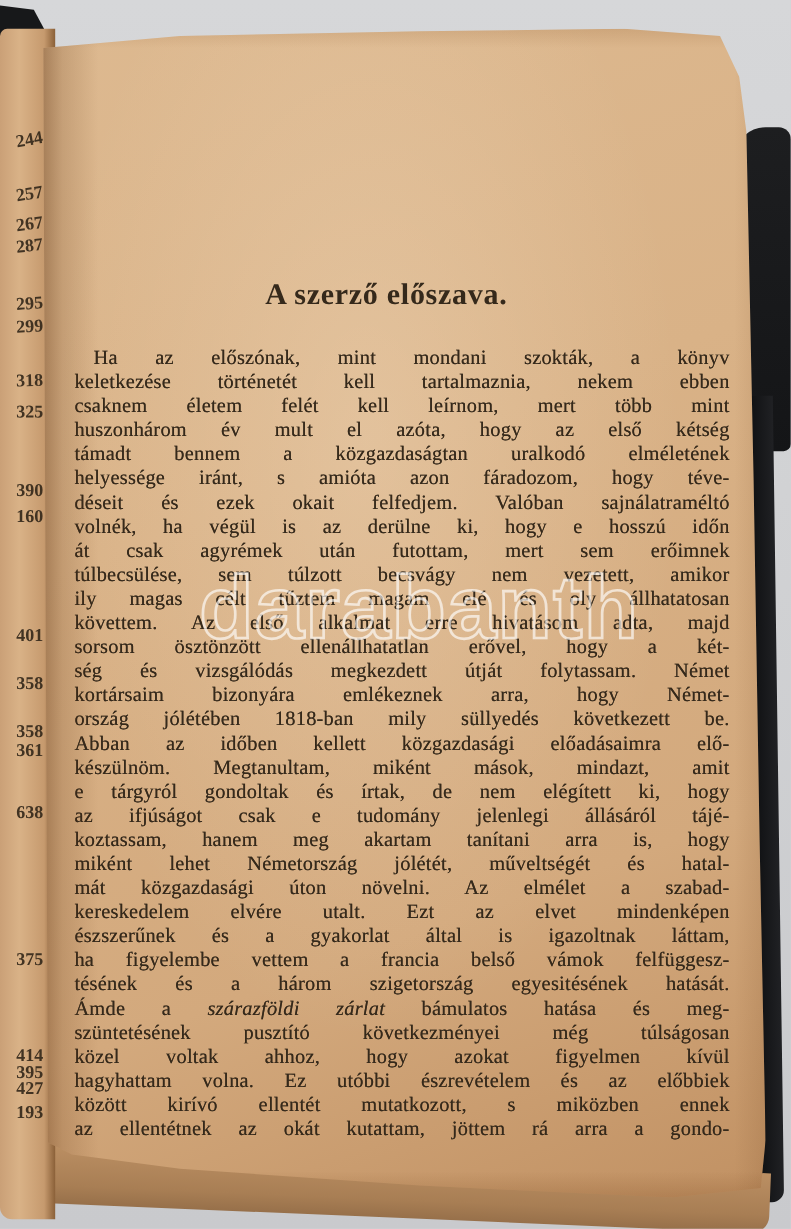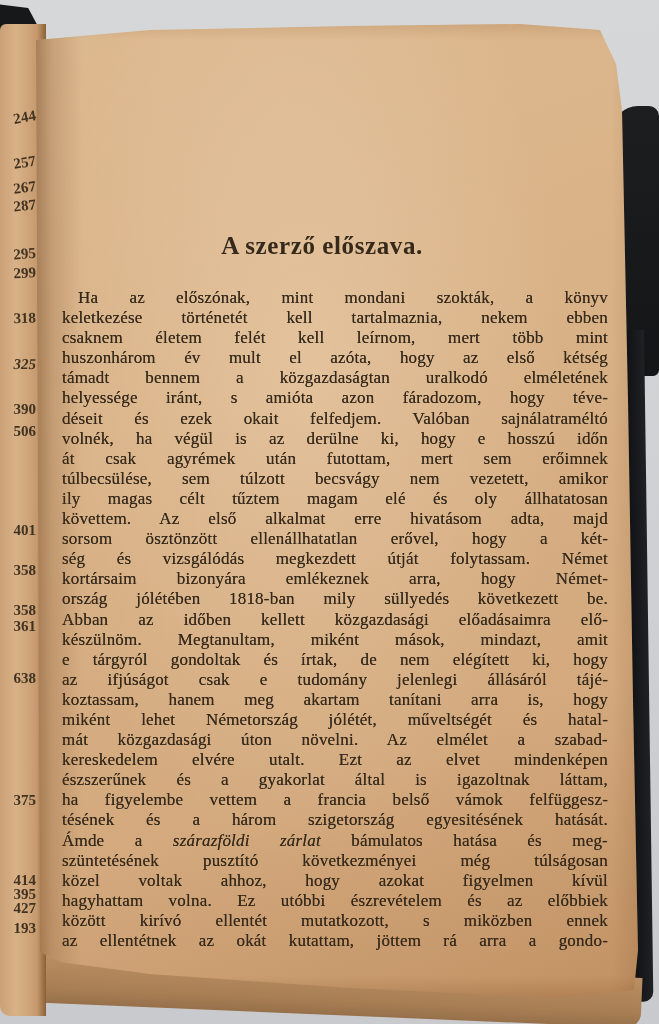--- a/index.html
+++ b/index.html
@@ -118,23 +118,23 @@
 
   <div class="prev-page"></div>
   <div id="margin-numbers">
       <span class="margin-number" style="top: 110px; transform: rotate(-10deg);">244</span>
       <span class="margin-number" style="top: 155px; transform: rotate(-8.6deg);">257</span>
       <span class="margin-number" style="top: 180px; transform: rotate(-7.2deg);">267</span>
       <span class="margin-number" style="top: 198px; transform: rotate(-5.8deg);">287</span>
       <span class="margin-number" style="top: 246px; transform: rotate(-4.4deg);">295</span>
       <span class="margin-number" style="top: 265px; transform: rotate(-3deg);">299</span>
       <span class="margin-number" style="top: 310px; transform: rotate(-1.6deg);">318</span>
-      <span class="margin-number" style="top: 356px; transform: rotate(-0.2deg); font-style: italic;">325</span>
+      <span class="margin-number" style="top: 336px; transform: rotate(-0.2deg);">325</span>
       <span class="margin-number" style="top: 401px; transform: rotate(0deg);">390</span>
-      <span class="margin-number" style="top: 423px; transform: rotate(0deg);">506</span>
+      <span class="margin-number" style="top: 423px; transform: rotate(0deg);">160</span>
       <span class="margin-number" style="top: 522px; transform: rotate(0deg);">401</span>
       <span class="margin-number" style="top: 562px; transform: rotate(0deg);">358</span>
       <span class="margin-number" style="top: 602px; transform: rotate(0deg);">358</span>
       <span class="margin-number" style="top: 618px; transform: rotate(0deg);">361</span>
       <span class="margin-number" style="top: 670px; transform: rotate(0deg);">638</span>
       <span class="margin-number" style="top: 792px; transform: rotate(0deg);">375</span>
       <span class="margin-number" style="top: 838px; transform: rotate(0deg); margin-top: 48px;">395</span>
       <span class="margin-number" style="top: 872px; transform: rotate(0deg);">414</span>
       <span class="margin-number" style="top: 900px; transform: rotate(0deg);">427</span>
       <span class="margin-number" style="top: 920px; transform: rotate(0deg);">193</span>
@@ -173,13 +173,14 @@
         <div class="line"><span>Ámde a </span><span class="it">szárazföldi zárlat</span><span> bámulatos hatása és meg-</span></div>
         <div class="line"><span>szüntetésének pusztító következményei még túlságosan</span></div>
         <div class="line"><span>közel voltak ahhoz, hogy azokat figyelmen kívül</span></div>
         <div class="line"><span>hagyhattam volna. Ez utóbbi észrevételem és az előbbiek</span></div>
         <div class="line"><span>között kirívó ellentét mutatkozott, s miközben ennek</span></div>
         <div class="line"><span>az ellentétnek az okát kutattam, jöttem rá arra a gondo-</span></div>
       </div>
     <div class="page-shading"></div>
   </div>
 
+  <div class="watermark">darabanth</div>
 </div>
 
 </body></html>

